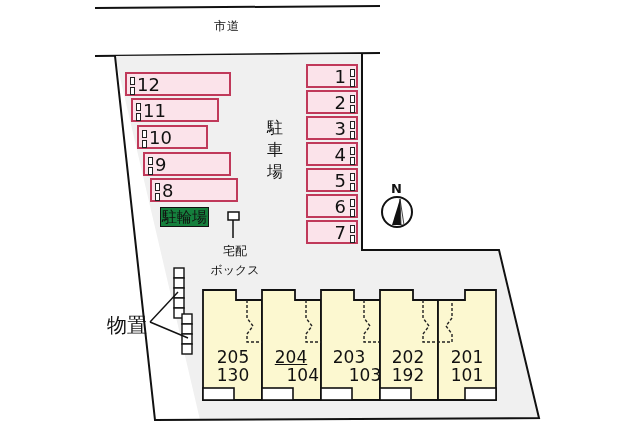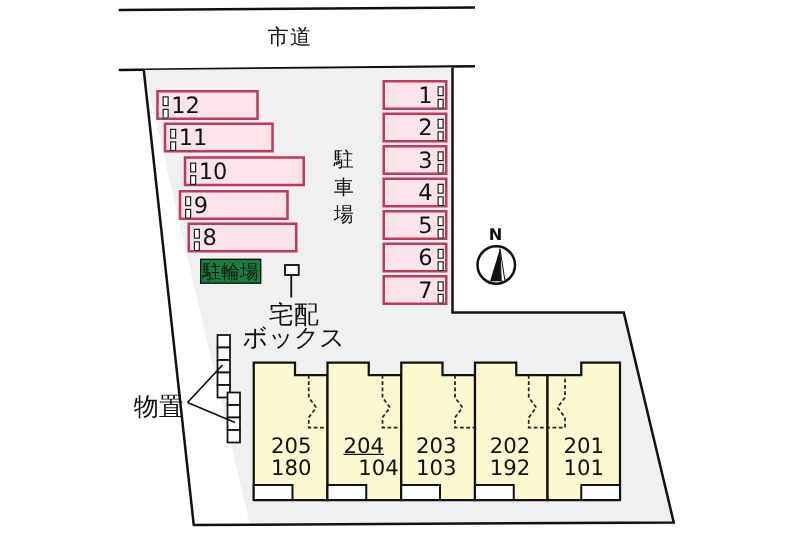--- a/index.html
+++ b/index.html
@@ -1,23 +1,23 @@
 <!DOCTYPE html>
 <html><head>
 <meta charset="utf-8">
 <style>
   html, body { margin: 0; padding: 0; background: #ffffff; }
   body { width: 640px; height: 426px; position: relative; overflow: hidden;
          font-family: "DejaVu Sans", "Liberation Sans", sans-serif; color: #111; }
   svg { position: absolute; left: 0; top: 0; }
-  .road-label { position: absolute; left: 214px; top: 18px; font-size: 17px; letter-spacing: 1px; }
+  .road-label { position: absolute; left: 214px; top: 18px; font-size: 12px; letter-spacing: 1px; }
   .v-label { position: absolute; left: 265px; top: 117px; width: 20px; font-size: 16px; line-height: 22px; text-align: center; }
   .bike-label { position: absolute; left: 160px; top: 207px; font-size: 15px; line-height: 18px; padding: 0 1px;
                 border: 1.5px solid #111; background: #15803d; letter-spacing: 0px; }
-  .delivery-label { position: absolute; left: 190px; top: 242px; font-size: 20px; line-height: 19px; text-align: center; width: 90px; }
+  .delivery-label { position: absolute; left: 190px; top: 242px; font-size: 12px; line-height: 19px; text-align: center; width: 90px; }
   .storage-label { position: absolute; left: 107px; top: 312px; font-size: 20px; }
   .space { position: absolute; box-sizing: border-box; border: 2px solid #c0395a; background: #fbe3ea; height: 24px; }
   .space .num { position: absolute; font-size: 18px; line-height: 20px; top: 1px; }
   .space .car { position: absolute; width: 4px; top: 3px; }
   .space .car i { display: block; width: 3px; height: 6px; border: 1px solid #222; background: #fff; margin-bottom: 2px; }
   .unit-label { position: absolute; font-size: 17px; line-height: 18px; text-align: center; width: 56px; }
   .north-n { position: absolute; left: 391px; top: 181px; font-size: 13px; font-weight: bold; }
 </style>
 </head>
 <body>
@@ -137,35 +137,35 @@
   <div class="space" style="left:306px; top:220px; width:52px;">
     <span class="num" style="right:10px;">7</span>
     <span class="car" style="right:2px;">
         <i></i>
         <i></i>
       </span>
   </div>
 </div>
 
 <div>
-  <div class="space" style="left:125px; top:72px; width:82px;">
+  <div class="space" style="left:125px; top:72px; width:106px;">
     <span class="car" style="left:3px;">
         <i></i>
         <i></i>
       </span>
     <span class="num" style="left:10px;">12</span>
   </div>
   <div class="space" style="left:131px; top:98px; width:88px;">
     <span class="car" style="left:3px;">
         <i></i>
         <i></i>
       </span>
     <span class="num" style="left:10px;">11</span>
   </div>
-  <div class="space" style="left:137px; top:125px; width:97px;margin-left:10px;">
+  <div class="space" style="left:137px; top:125px; width:71px;">
     <span class="car" style="left:3px;">
         <i></i>
         <i></i>
       </span>
     <span class="num" style="left:10px;">10</span>
   </div>
   <div class="space" style="left:143px; top:152px; width:88px;">
     <span class="car" style="left:3px;">
         <i></i>
         <i></i>
@@ -187,29 +187,29 @@
 
 <div class="delivery-label">
   <div>宅配</div>
   <div>ボックス</div>
 </div>
 
 <div class="storage-label">物置</div>
 
 <div>
   <div class="unit-label" style="left:205px; top:348px;">205</div>
-  <div class="unit-label" style="left:205px; top:366px;">180</div>
+  <div class="unit-label" style="left:205px; top:366px;">130</div>
 </div>
 <div>
   <div class="unit-label" style="left:263px; top:348px;text-decoration:underline;">204</div>
   <div class="unit-label" style="left:263px; top:366px;text-align:right;">104</div>
 </div>
 <div>
   <div class="unit-label" style="left:321px; top:348px;">203</div>
-  <div class="unit-label" style="left:321px; top:366px;">103</div>
+  <div class="unit-label" style="left:321px; top:366px;padding-left:16px;">103</div>
 </div>
 <div>
   <div class="unit-label" style="left:380px; top:348px;">202</div>
   <div class="unit-label" style="left:380px; top:366px;">192</div>
 </div>
 <div>
   <div class="unit-label" style="left:439px; top:348px;">201</div>
   <div class="unit-label" style="left:439px; top:366px;">101</div>
 </div>
 

